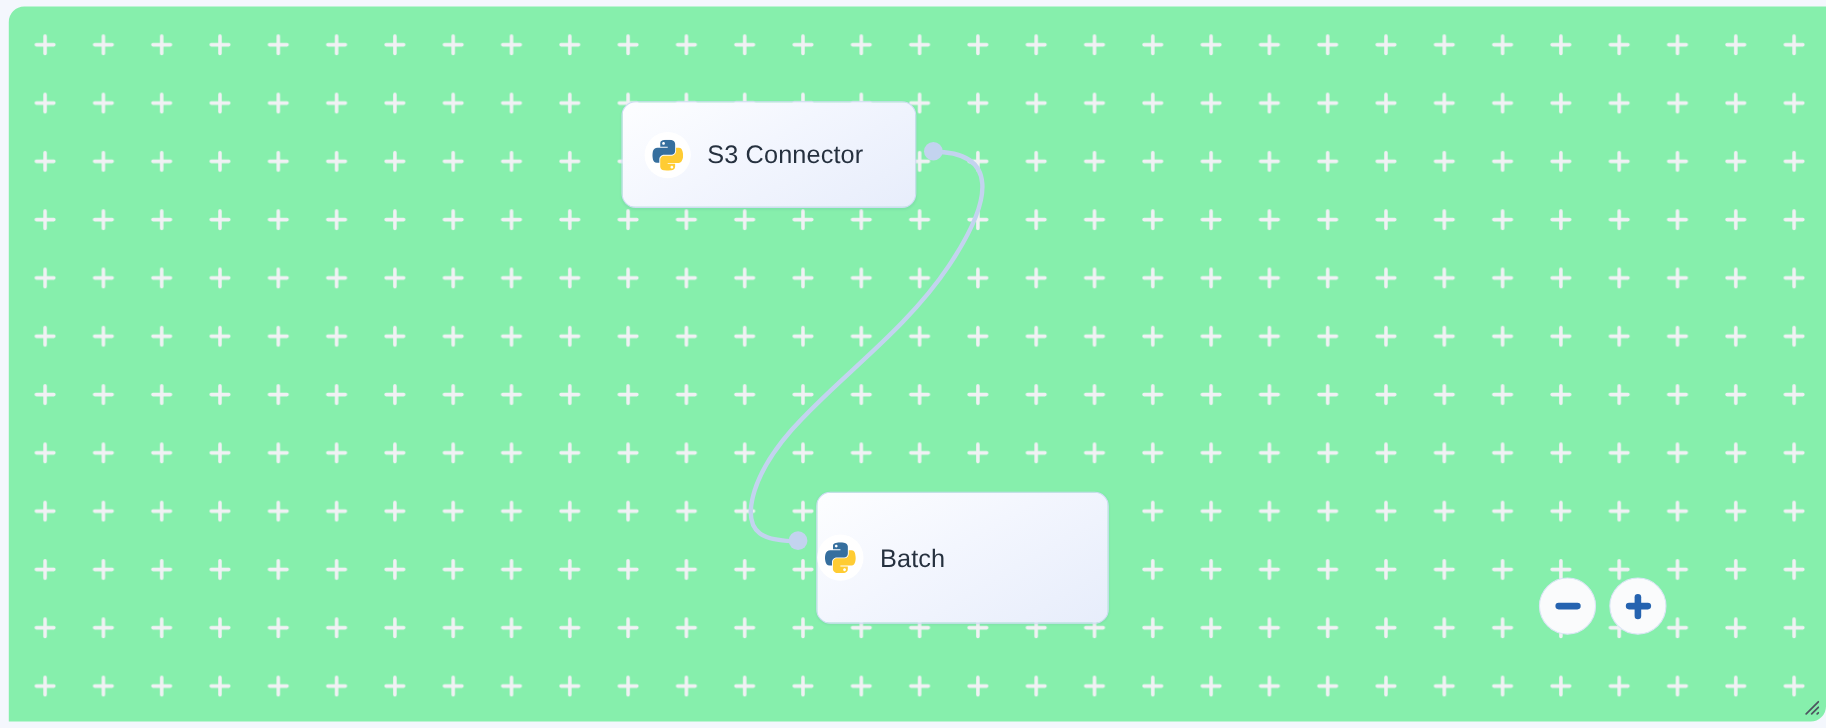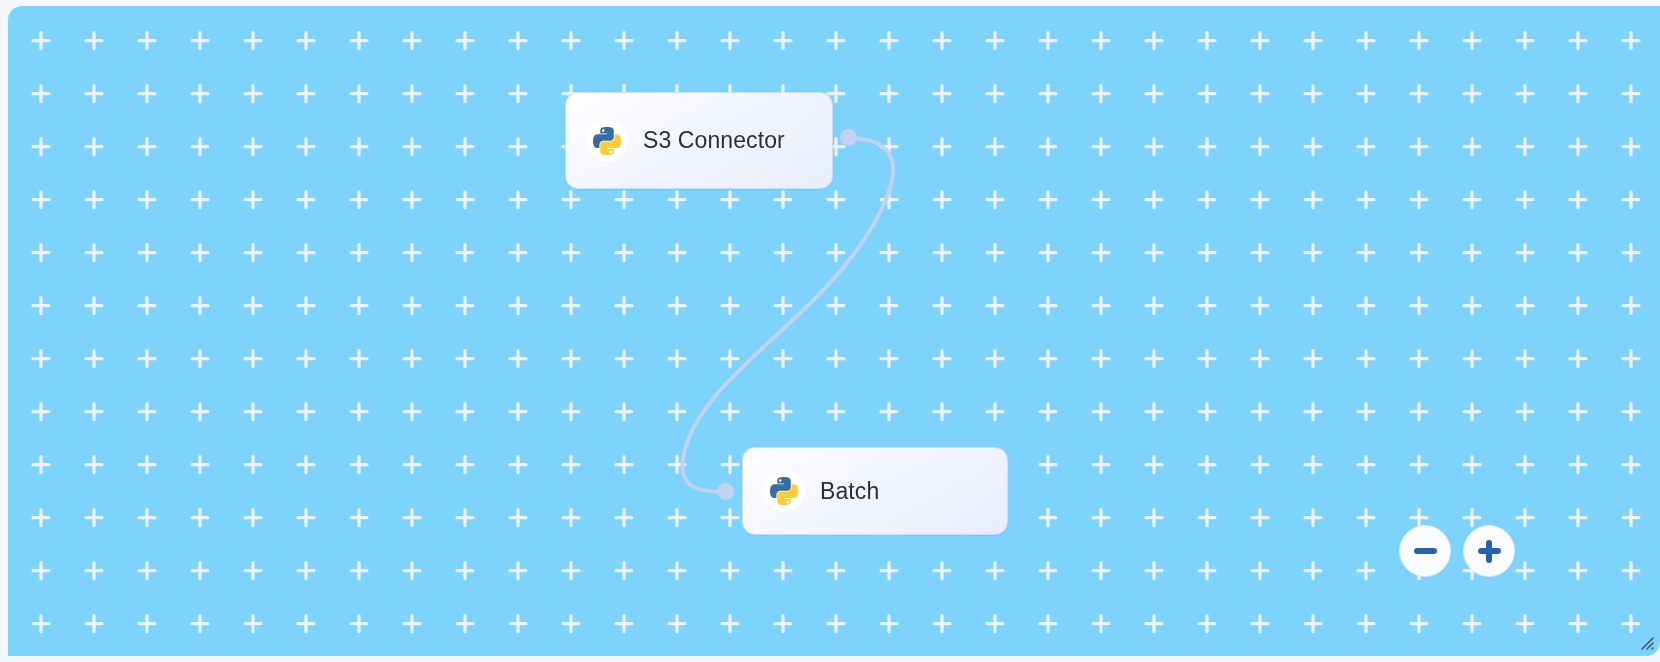--- a/index.html
+++ b/index.html
@@ -25,21 +25,21 @@
     background: #f4f7fd;
   }
 
   
   #flow-canvas {
     position: absolute;
     left: 8px;
     top: 6px;
     width: 1652px;
     height: 650px;
-    background: #7dd3fc;
+    background: #86efac;
     border-radius: 14px 0 14px 0;
     overflow: hidden;
   }
 
   
   #grid-svg {
     position: absolute;
     left: 0; top: 0;
     width: 100%;
     height: 100%;
@@ -89,22 +89,21 @@
     width: 268px;
     height: 97px;
     padding-left: 20px;
   }
   #node-s3 .node-label { margin-left: 15px; }
 
   #node-batch {
     left: 734px;
     top: 441px;
     width: 266px;
-    height: 88px;
-    padding-left: 20px;
+    height: 120px;
   }
   #node-batch .node-label { margin-left: 15px; }
 
   
   .handle {
     position: absolute;
     width: 17px;
     height: 17px;
     border-radius: 50%;
     background: #c3d3ef;

